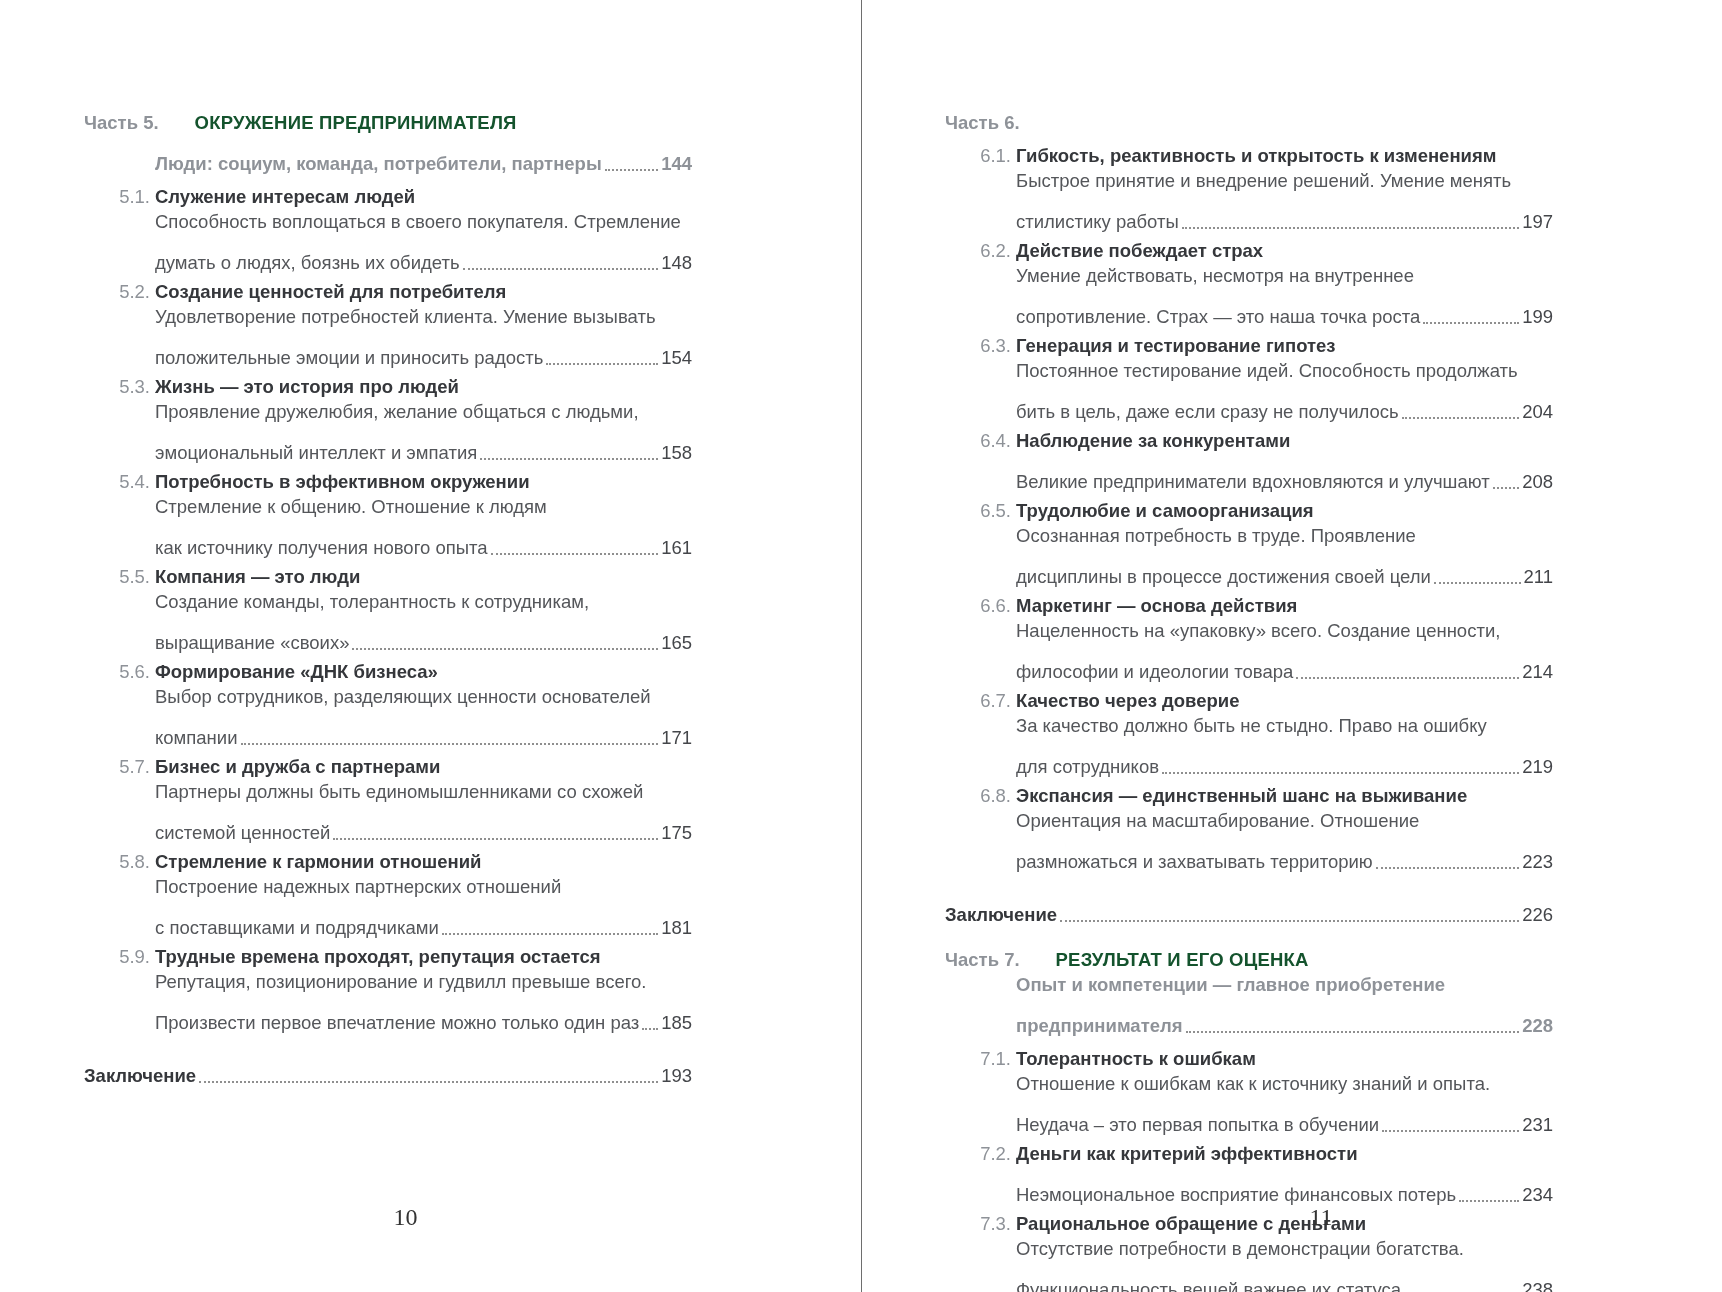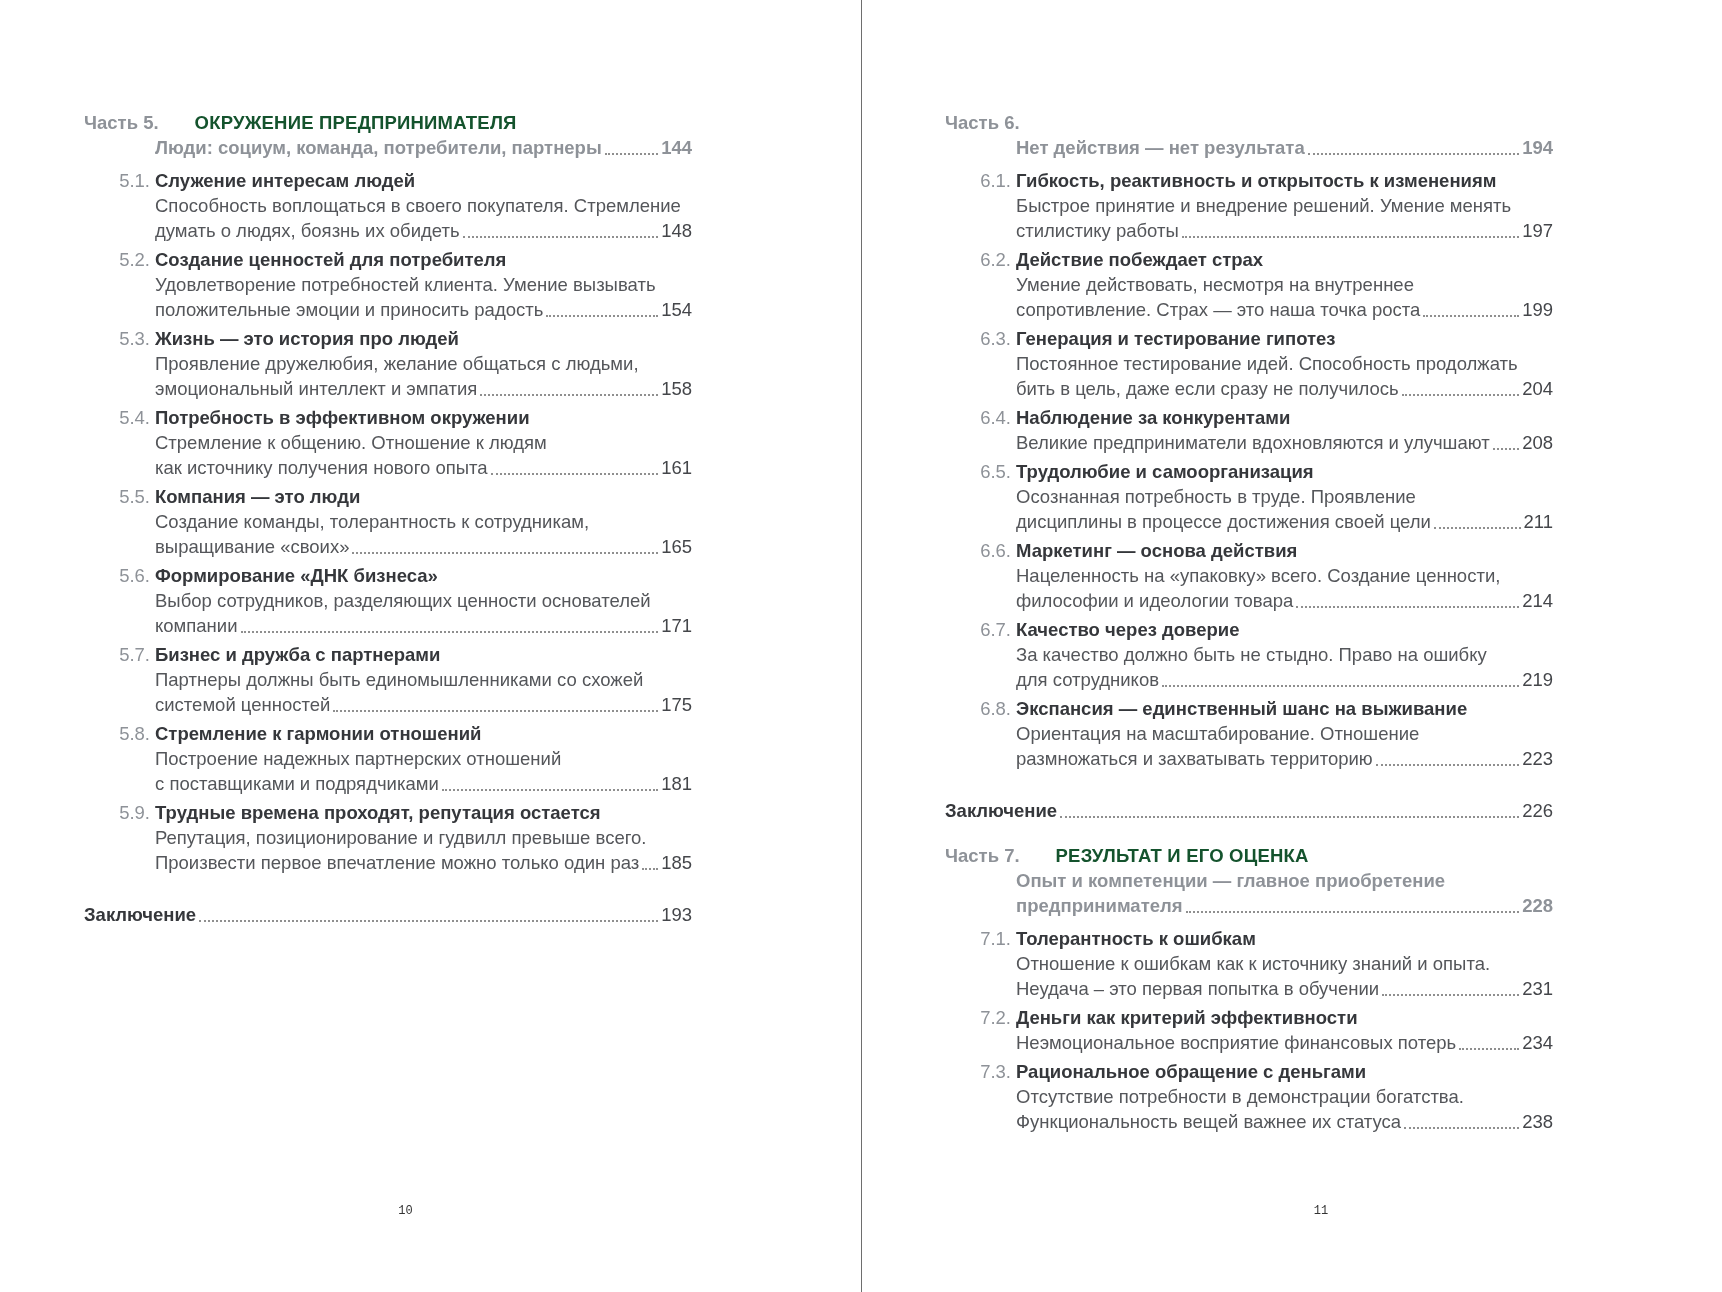--- a/index.html
+++ b/index.html
@@ -29,23 +29,23 @@
   .stitle{font-weight:700;color:#35373b;}
   .dtxt{color:#54565a;}
   .desc .pg{color:#44464a;}
 
   
   .blk.conc{margin-top:12px;}
   .ctitle{font-weight:700;color:#35373b;margin-top:15px;}
   .crow .pg{color:#44464a;}
 
   .dots{flex:1 1 auto;min-width:10px;border-bottom:2px dotted #8f8f8f;align-self:flex-end;margin:0 3px 5px 3px;}
-  .pg{flex:0 0 auto;}
-
-  .folio{position:absolute;top:1204px;font-family:Liberation Mono, monospace;font-size:12px;color:#333;box-sizing:border-box;}
+  .pg{flex:0 0 auto;margin-top:16px;}
+
+  .folio{position:absolute;top:1204px;font-family:Liberation Serif, serif;font-size:24px;color:#333;box-sizing:border-box;}
   #folio-left{left:0;width:811px;text-align:center;}
   #folio-right{left:921px;width:800px;text-align:center;}
 </style>
 </head>
 <body>
 
 <div class="spread">
   <div class="col" id="col-left">
       <div class="blk part">
         <div class="row phead">
@@ -191,25 +191,20 @@
           <span class="pg">193</span>
         </div>
       </div>
     </div>
   <div class="divider"></div>
   <div class="col" id="col-right">
       <div class="blk part">
         <div class="row phead">
           <span class="plabel">Часть 6.</span>
         </div>
-        <div class="row sub indent">
-          <span class="psub">Нет действия — нет результата</span>
-          <span class="dots"></span>
-          <span class="pg">194</span>
-        </div>
       </div>
       <div class="blk sec">
         <div class="row trow">
           <span class="num">6.1.</span>
           <span class="stitle">Гибкость, реактивность и открытость к изменениям</span>
         </div>
         <div class="row desc indent">
           <span class="dtxt">Быстрое принятие и внедрение решений. Умение менять</span>
         </div>
         <div class="row desc indent">

